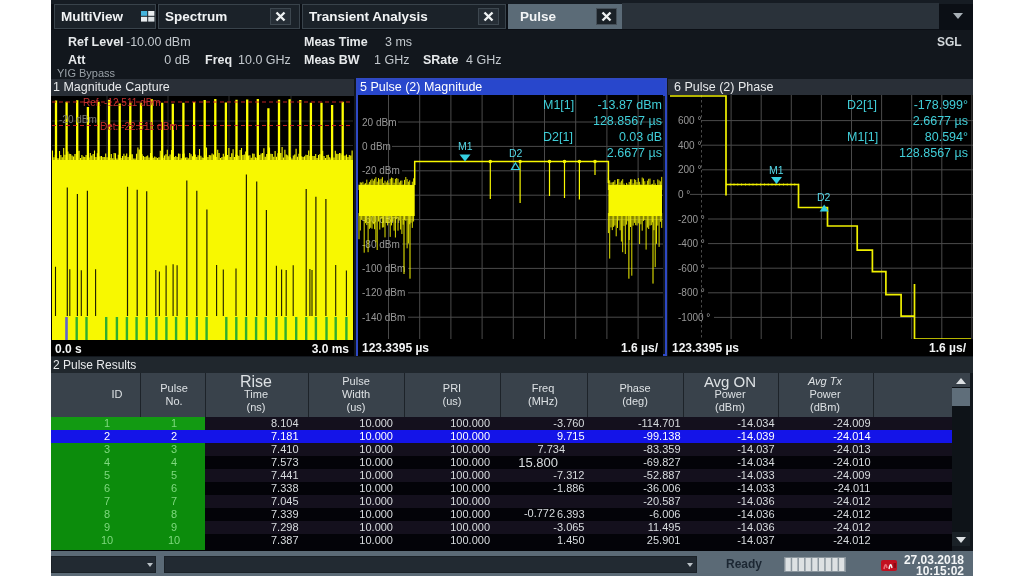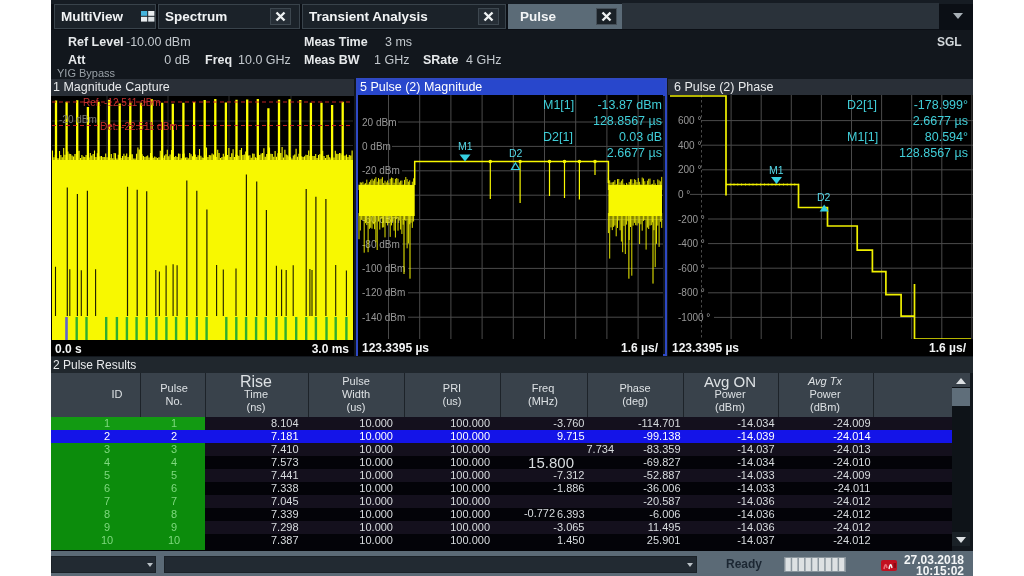--- a/index.html
+++ b/index.html
@@ -291,30 +291,30 @@
 <div style="position:absolute;left:400px;top:429.6px;width:90px;height:13px;line-height:13px;text-align:right;font-size:11px;color:#ffffff;">100.000</div>
 <div style="position:absolute;left:494.5px;top:429.6px;width:90px;height:13px;line-height:13px;text-align:right;font-size:11px;color:#ffffff;">9.715</div>
 <div style="position:absolute;left:590.5px;top:429.6px;width:90px;height:13px;line-height:13px;text-align:right;font-size:11px;color:#ffffff;">-99.138</div>
 <div style="position:absolute;left:684.5px;top:429.6px;width:90px;height:13px;line-height:13px;text-align:right;font-size:11px;color:#ffffff;">-14.039</div>
 <div style="position:absolute;left:780.5px;top:429.6px;width:90px;height:13px;line-height:13px;text-align:right;font-size:11px;color:#ffffff;">-24.014</div>
 <div style="position:absolute;left:67px;top:442.6px;width:80px;height:13px;line-height:13px;text-align:center;font-size:11px;color:#7fd97f;">3</div>
 <div style="position:absolute;left:134px;top:442.6px;width:80px;height:13px;line-height:13px;text-align:center;font-size:11px;color:#7fd97f;">3</div>
 <div style="position:absolute;left:208.5px;top:442.6px;width:90px;height:13px;line-height:13px;text-align:right;font-size:11px;color:#d8dcdf;">7.410</div>
 <div style="position:absolute;left:303px;top:442.6px;width:90px;height:13px;line-height:13px;text-align:right;font-size:11px;color:#d8dcdf;">10.000</div>
 <div style="position:absolute;left:400px;top:442.6px;width:90px;height:13px;line-height:13px;text-align:right;font-size:11px;color:#d8dcdf;">100.000</div>
-<div style="position:absolute;left:524px;top:442.6px;width:90px;height:13px;line-height:13px;text-align:right;font-size:11px;color:#d8dcdf;">7.734</div>
+<div style="position:absolute;left:475px;top:442.6px;width:90px;height:13px;line-height:13px;text-align:right;font-size:11px;color:#d8dcdf;">7.734</div>
 <div style="position:absolute;left:590.5px;top:442.6px;width:90px;height:13px;line-height:13px;text-align:right;font-size:11px;color:#d8dcdf;">-83.359</div>
 <div style="position:absolute;left:684.5px;top:442.6px;width:90px;height:13px;line-height:13px;text-align:right;font-size:11px;color:#d8dcdf;">-14.037</div>
 <div style="position:absolute;left:780.5px;top:442.6px;width:90px;height:13px;line-height:13px;text-align:right;font-size:11px;color:#d8dcdf;">-24.013</div>
 <div style="position:absolute;left:67px;top:455.6px;width:80px;height:13px;line-height:13px;text-align:center;font-size:11px;color:#7fd97f;">4</div>
 <div style="position:absolute;left:134px;top:455.6px;width:80px;height:13px;line-height:13px;text-align:center;font-size:11px;color:#7fd97f;">4</div>
 <div style="position:absolute;left:208.5px;top:455.6px;width:90px;height:13px;line-height:13px;text-align:right;font-size:11px;color:#d8dcdf;">7.573</div>
 <div style="position:absolute;left:303px;top:455.6px;width:90px;height:13px;line-height:13px;text-align:right;font-size:11px;color:#d8dcdf;">10.000</div>
 <div style="position:absolute;left:400px;top:455.6px;width:90px;height:13px;line-height:13px;text-align:right;font-size:11px;color:#d8dcdf;">100.000</div>
-<div style="position:absolute;left:484px;top:455.6px;width:90px;height:18px;line-height:13px;text-align:right;font-size:15px;color:#d8dcdf;">15.800</div>
+<div style="position:absolute;left:468px;top:455.6px;width:90px;height:18px;line-height:13px;text-align:right;font-size:13px;color:#d8dcdf;">15.800</div>
 <div style="position:absolute;left:590.5px;top:455.6px;width:90px;height:13px;line-height:13px;text-align:right;font-size:11px;color:#d8dcdf;">-69.827</div>
 <div style="position:absolute;left:684.5px;top:455.6px;width:90px;height:13px;line-height:13px;text-align:right;font-size:11px;color:#d8dcdf;">-14.034</div>
 <div style="position:absolute;left:780.5px;top:455.6px;width:90px;height:13px;line-height:13px;text-align:right;font-size:11px;color:#d8dcdf;">-24.010</div>
 <div style="position:absolute;left:67px;top:468.6px;width:80px;height:13px;line-height:13px;text-align:center;font-size:11px;color:#7fd97f;">5</div>
 <div style="position:absolute;left:134px;top:468.6px;width:80px;height:13px;line-height:13px;text-align:center;font-size:11px;color:#7fd97f;">5</div>
 <div style="position:absolute;left:208.5px;top:468.6px;width:90px;height:13px;line-height:13px;text-align:right;font-size:11px;color:#d8dcdf;">7.441</div>
 <div style="position:absolute;left:303px;top:468.6px;width:90px;height:13px;line-height:13px;text-align:right;font-size:11px;color:#d8dcdf;">10.000</div>
 <div style="position:absolute;left:400px;top:468.6px;width:90px;height:13px;line-height:13px;text-align:right;font-size:11px;color:#d8dcdf;">100.000</div>
 <div style="position:absolute;left:494.5px;top:468.6px;width:90px;height:13px;line-height:13px;text-align:right;font-size:11px;color:#d8dcdf;">-7.312</div>
 <div style="position:absolute;left:590.5px;top:468.6px;width:90px;height:13px;line-height:13px;text-align:right;font-size:11px;color:#d8dcdf;">-52.887</div>

